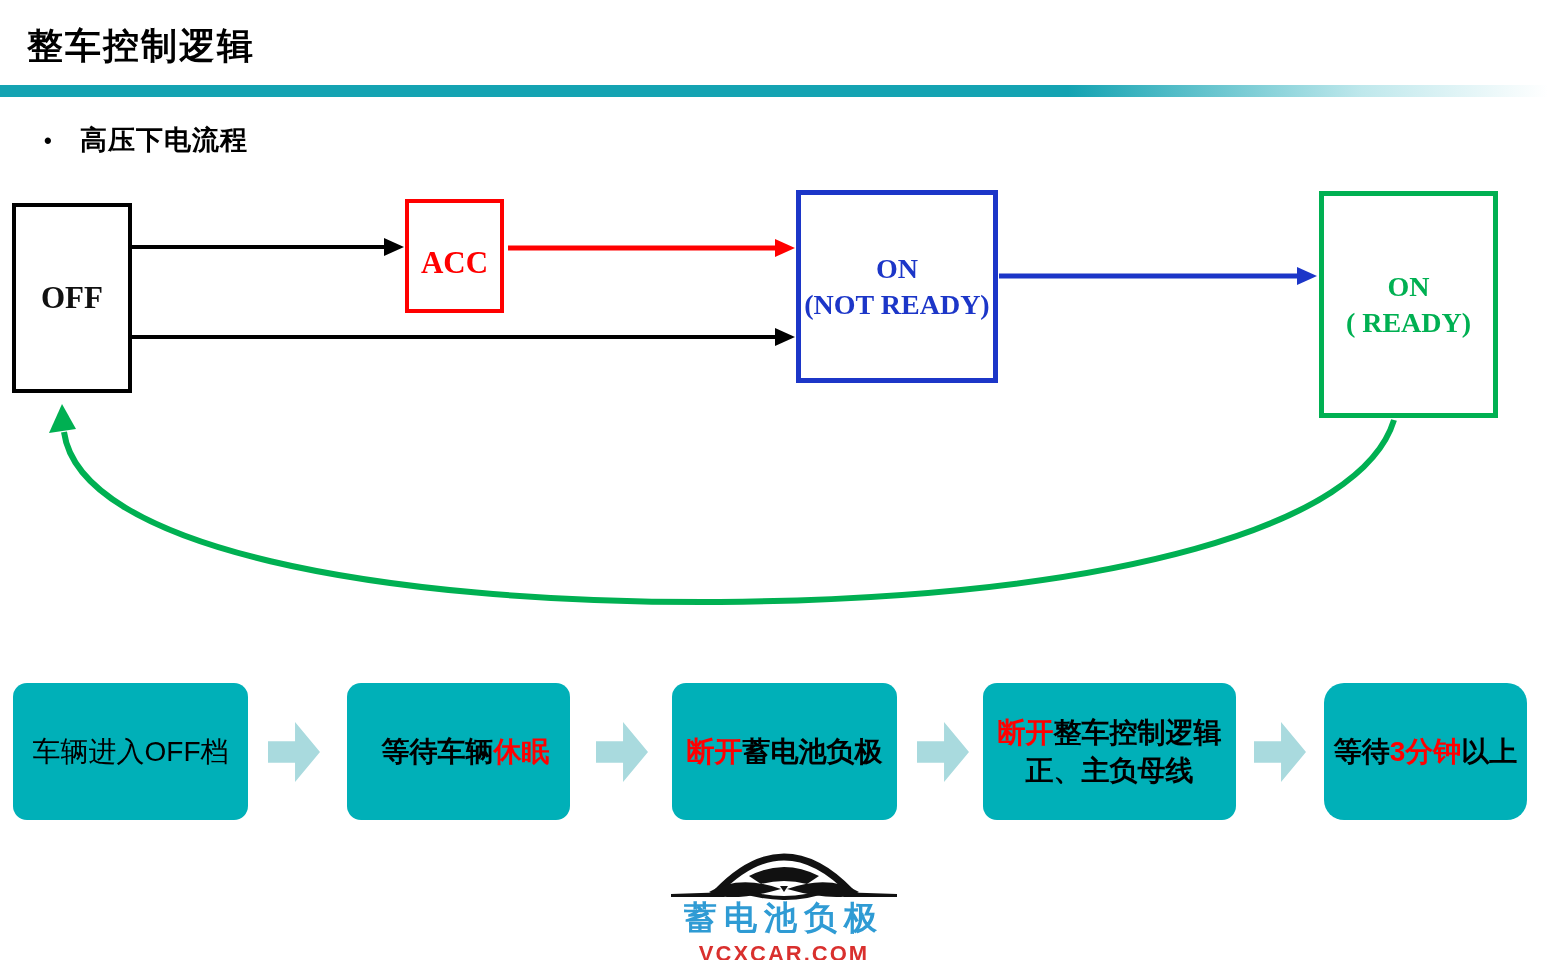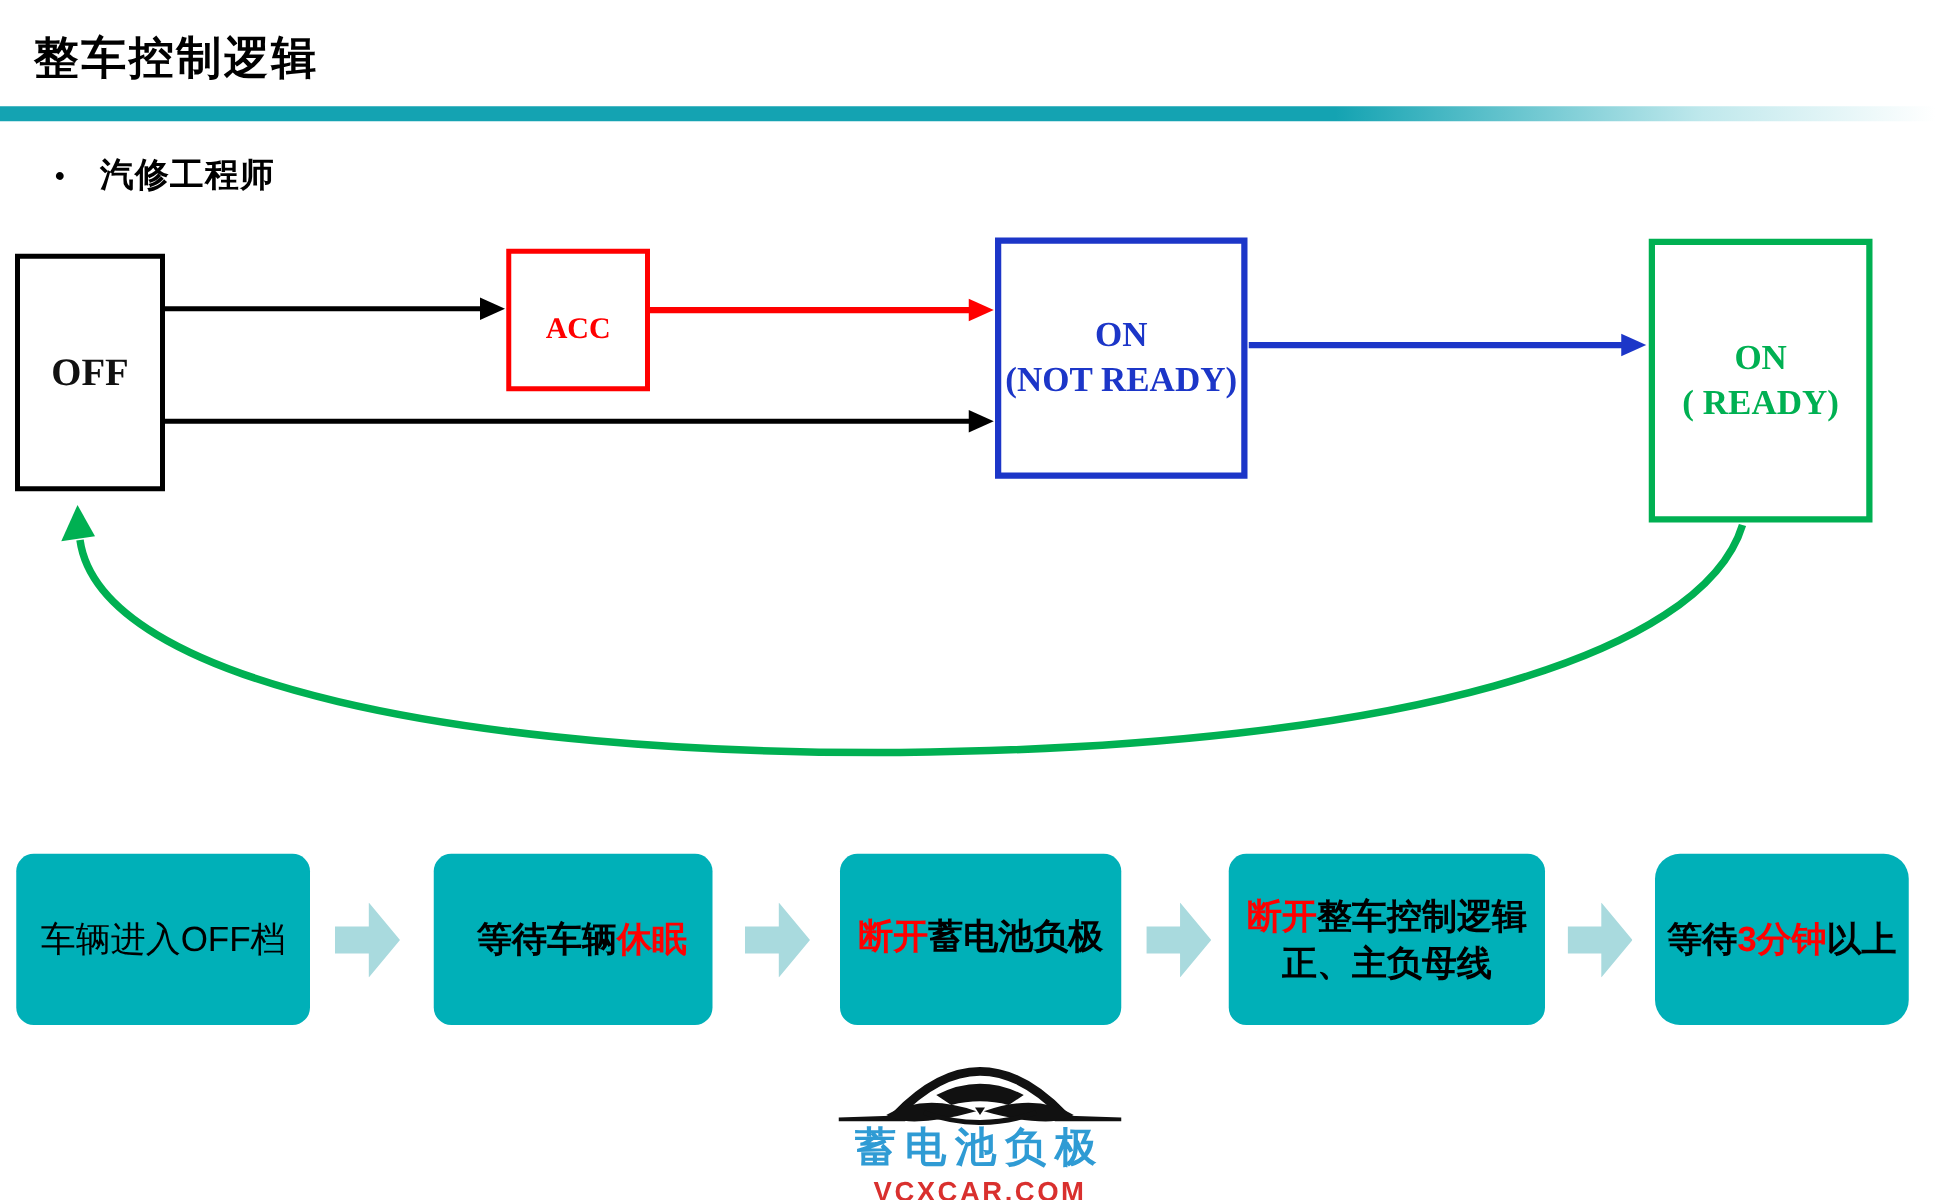--- a/index.html
+++ b/index.html
@@ -19,40 +19,40 @@
   .bullet-dot{position:absolute;left:44px;top:128px;font-size:22px;font-weight:700;}
   .subtitle{position:absolute;left:80px;top:122px;font-size:27px;font-weight:800;letter-spacing:1px;}
 
   
   .diagram-svg{position:absolute;left:0;top:0;width:1548px;height:960px;pointer-events:none;}
 
   
   .state-box{position:absolute;background:#fff;display:flex;flex-direction:column;align-items:center;justify-content:center;
     font-family:"Liberation Serif","DejaVu Serif",serif;font-weight:700;text-align:center;box-sizing:border-box;}
   .box-off{left:12px;top:203px;width:120px;height:190px;border:4px solid #000;color:#111;font-size:31px;}
-  .box-acc{left:405px;top:199px;width:115px;height:114px;border:4px solid #ff0000;color:#ff0000;font-size:24px;}
+  .box-acc{left:405px;top:199px;width:99px;height:114px;border:4px solid #ff0000;color:#ff0000;font-size:31px;}
   .box-acc .inner{margin-top:14px;}
   .box-on-nr{left:796px;top:190px;width:202px;height:193px;border:5px solid #1c36c8;color:#1c36c8;font-size:28px;line-height:36px;}
   .box-on-r{left:1319px;top:191px;width:179px;height:227px;border:5px solid #00b052;color:#00b052;font-size:28px;line-height:36px;}
 
   
   .notes{position:absolute;left:538px;top:452px;font-size:29px;font-weight:800;line-height:40px;letter-spacing:1px;}
   .notes div{white-space:pre;}
 
   
   .process-step{
     position:absolute;top:683px;height:137px;background:#00b0b8;border-radius:14px;
     display:flex;align-items:center;justify-content:center;text-align:center;
     font-size:28px;font-weight:800;color:#000;line-height:38px;box-sizing:border-box;padding:0 6px;
   }
   .process-step span.red{color:#ff0000;}
   .process-step span.normal{font-weight:400;}
   .step-1{left:13px;width:235px;}
   .step-2{left:347px;width:223px;padding-left:20px;}
-  .step-3{left:672px;width:225px;font-family:Liberation Mono, monospace;}
+  .step-3{left:672px;width:225px;}
   .step-4{left:983px;width:253px;}
   .step-5{left:1324px;width:203px;border-radius:20px;}
   .chevron{
     position:absolute;top:722px;width:52px;height:60px;background:#a9dade;
     clip-path:polygon(0 32%,52% 32%,52% 0,100% 50%,52% 100%,52% 68%,0 68%);
   }
   .chev-1{left:268px;}
   .chev-2{left:596px;}
   .chev-3{left:917px;}
   .chev-4{left:1254px;}
@@ -64,21 +64,21 @@
   .brand-site{font-size:22px;font-weight:800;color:#d9302e;letter-spacing:2px;margin-top:0px;}
 </style>
 </head>
 <body>
 
 <div class="slide">
 
   <div class="page-title">整车控制逻辑</div>
   <div class="divider-bar"></div>
   <div class="bullet-dot">•</div>
-  <div class="subtitle">汽修工程师</div>
+  <div class="subtitle">高压下电流程</div>
 
   <svg class="diagram-svg" viewBox="0 0 1548 960" xmlns="http://www.w3.org/2000/svg">
 
     <g>
       <line x1="107" y1="247" x2="386" y2="247" stroke="#000" stroke-width="4"></line>
       <polygon points="404,247 384,238 384,256" fill="#000"></polygon>
     </g>
 
     <g>
       <line x1="107" y1="337" x2="778" y2="337" stroke="#000" stroke-width="4"></line>

